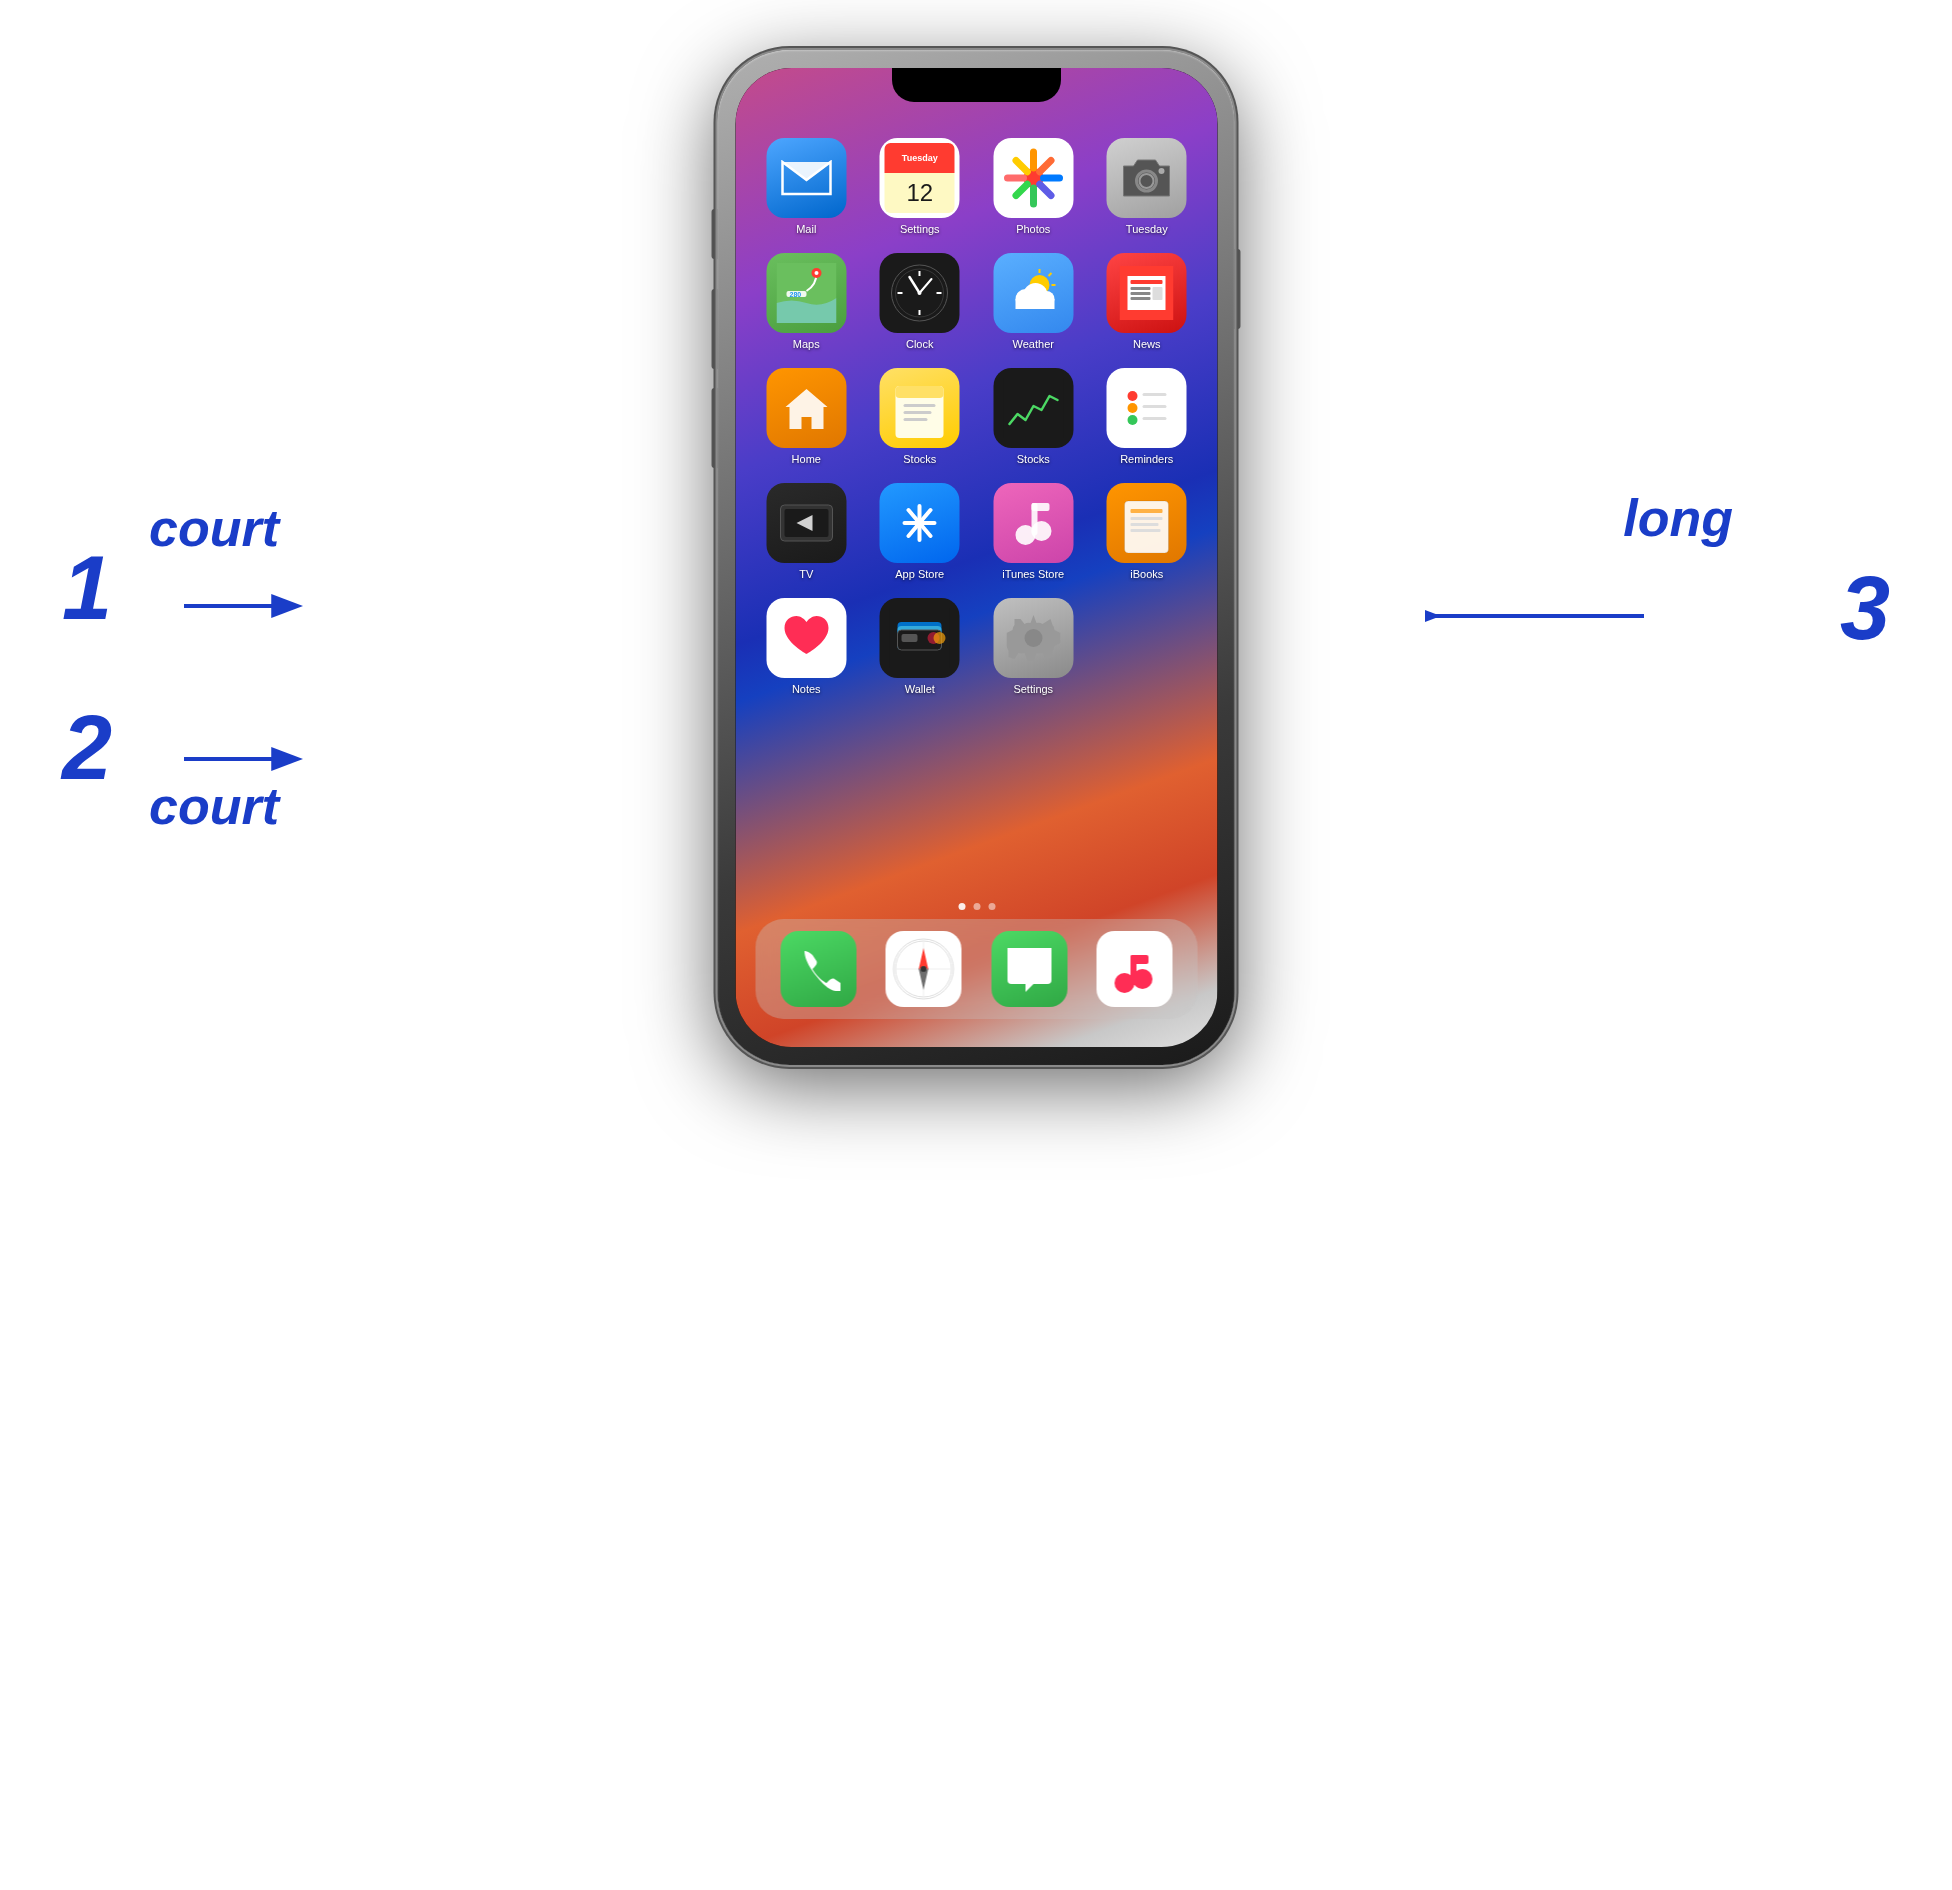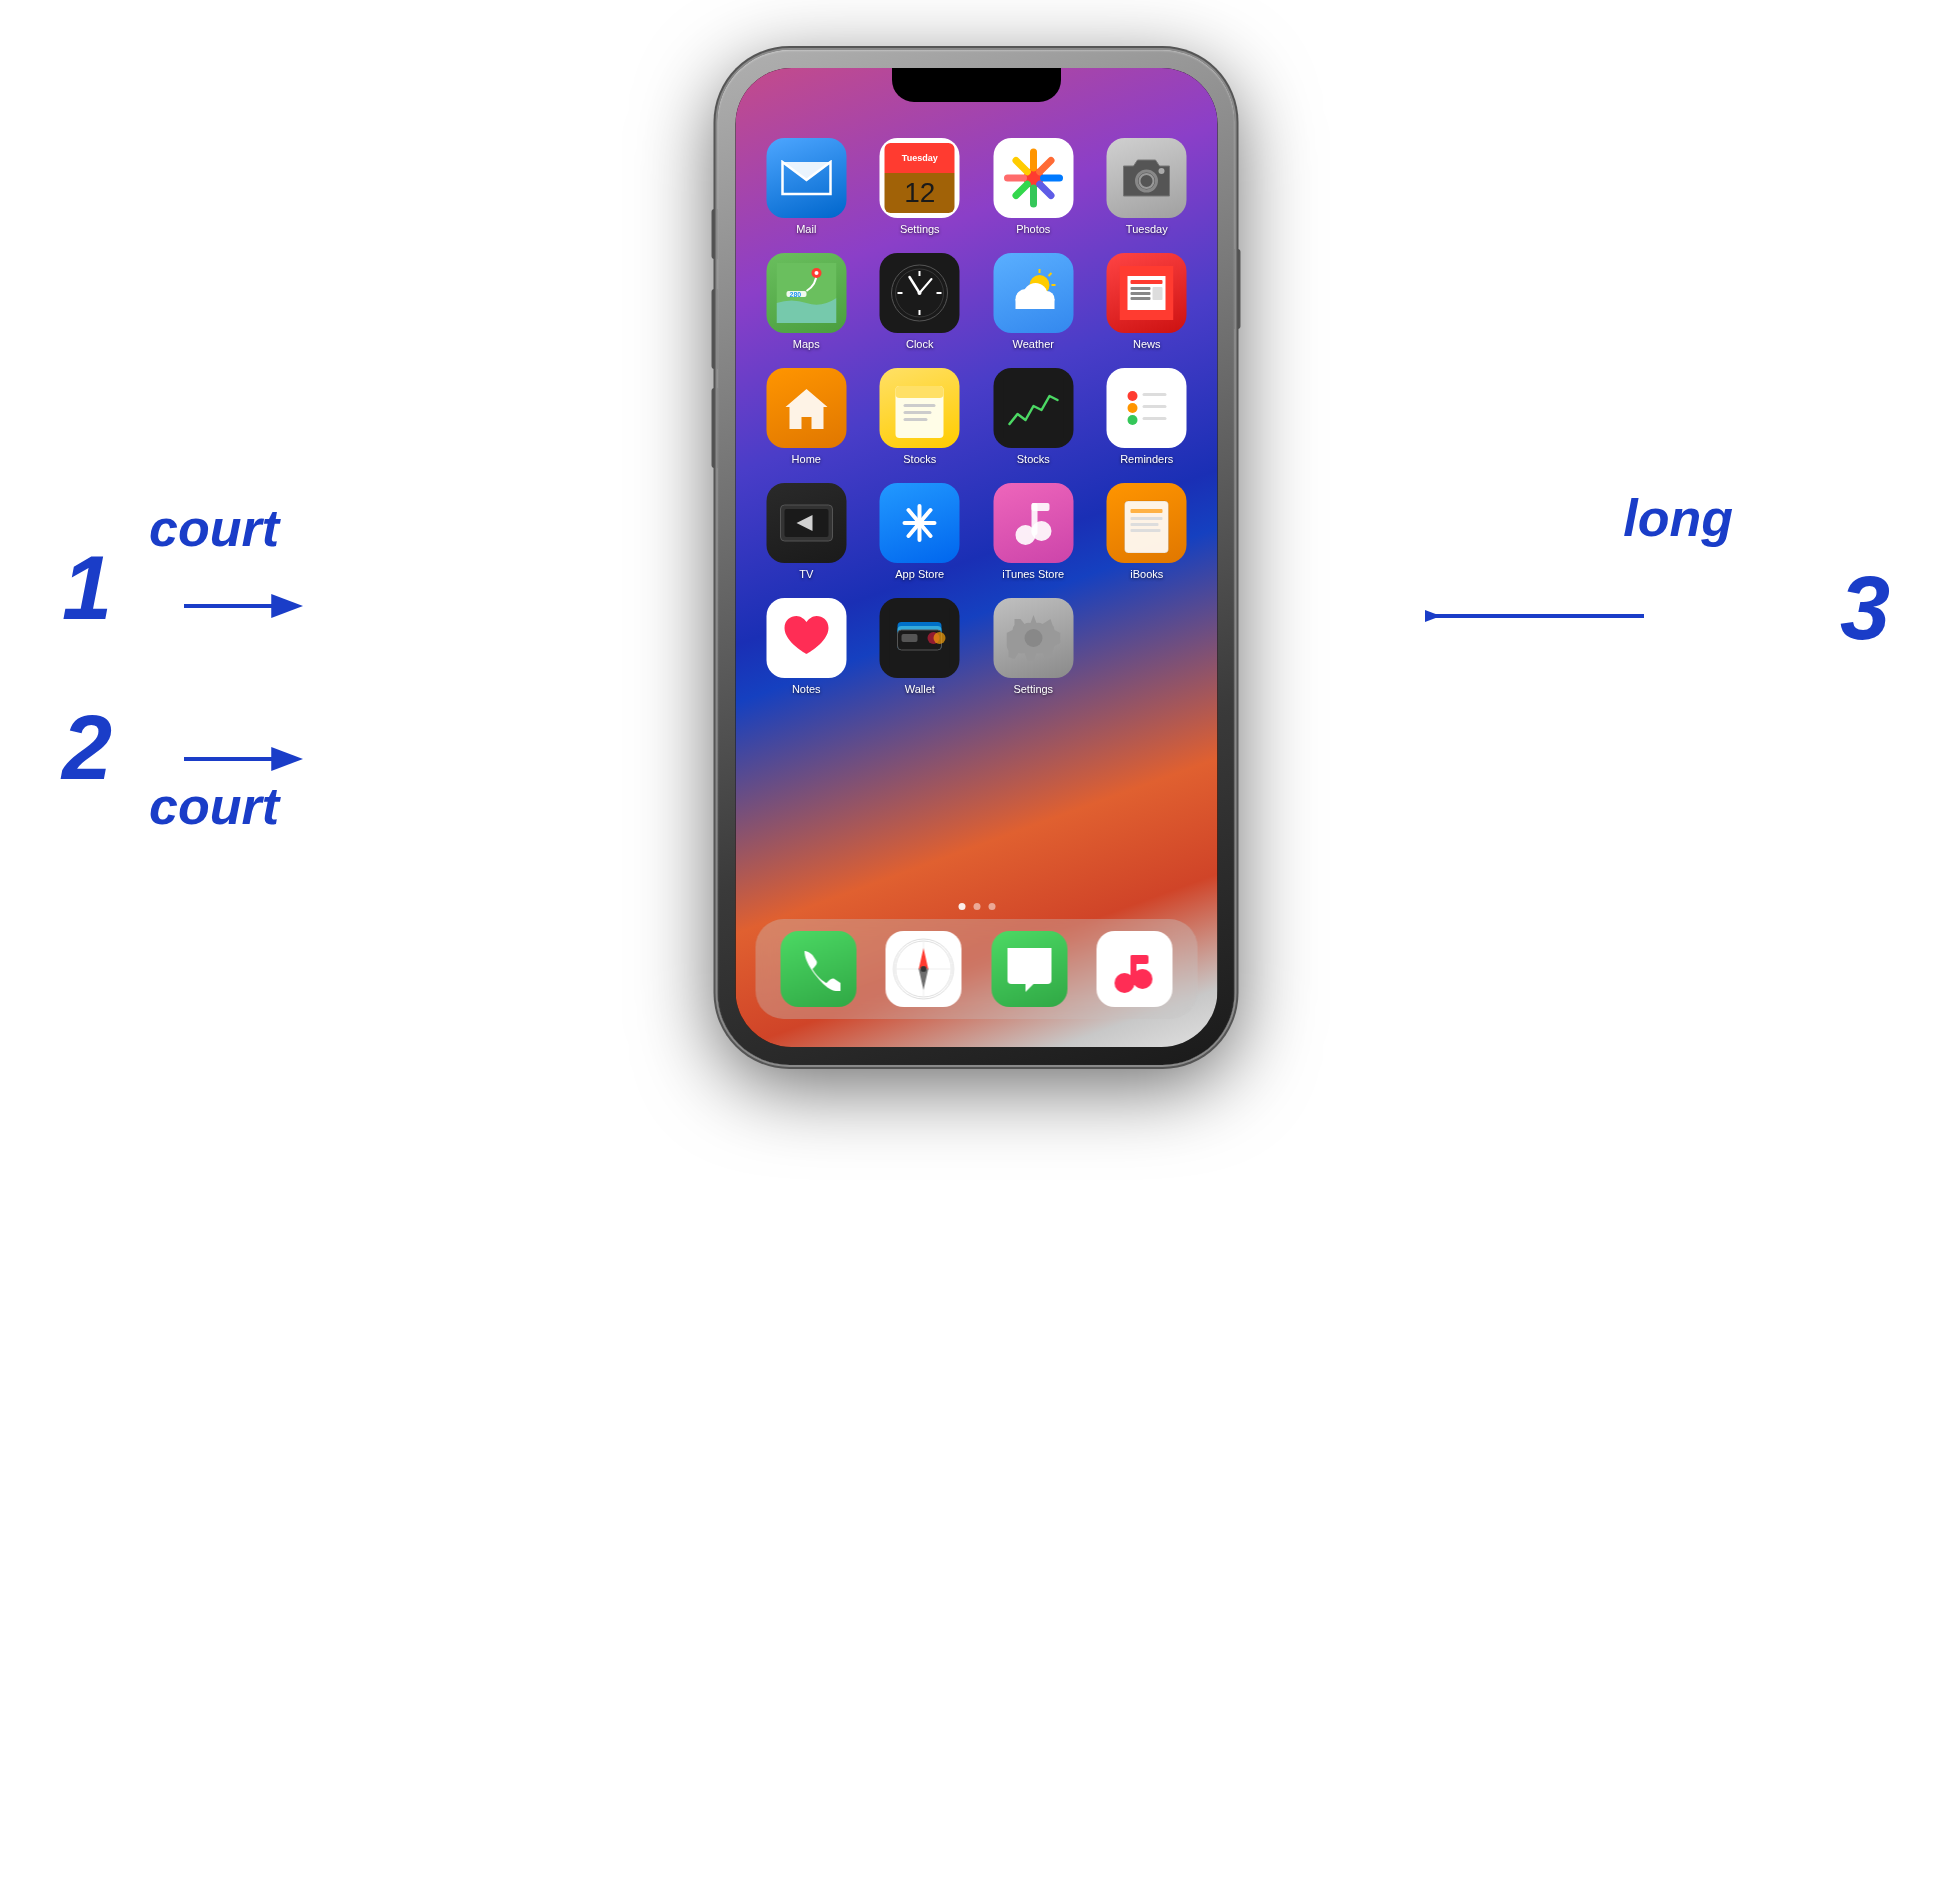--- a/index.html
+++ b/index.html
@@ -326,28 +326,28 @@
       height: 30px;
       border-radius: 6px 6px 0 0;
       display: flex;
       align-items: center;
       justify-content: center;
       font-size: 9px;
       color: white;
       font-weight: 700;
     }
     .calendar-bottom {
-      background: #a16207;
+      background: #fef9c3;
       width: 100%;
       flex: 1;
       border-radius: 0 0 6px 6px;
       display: flex;
       align-items: center;
       justify-content: center;
-      font-size: 28px;
+      font-size: 24px;
       font-weight: 300;
       color: #1a1a1a;
     }
   </style>
 </head>
 <body>
 
 <div class="annotation annotation-1">1</div>
 
 <div class="annotation annotation-2">2</div>

